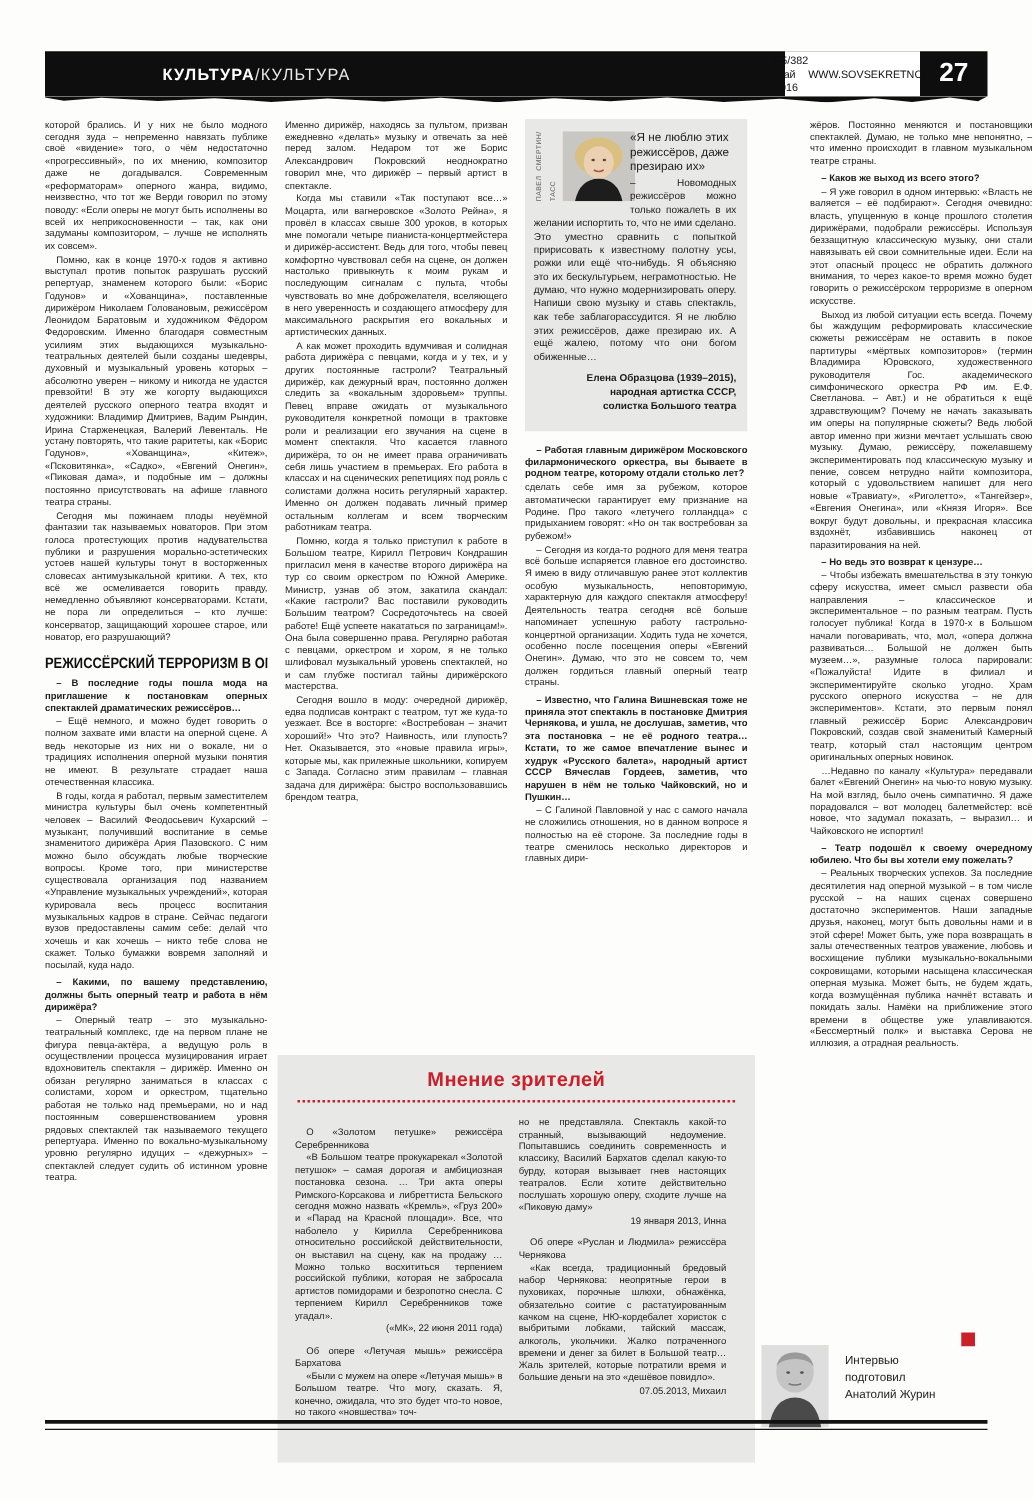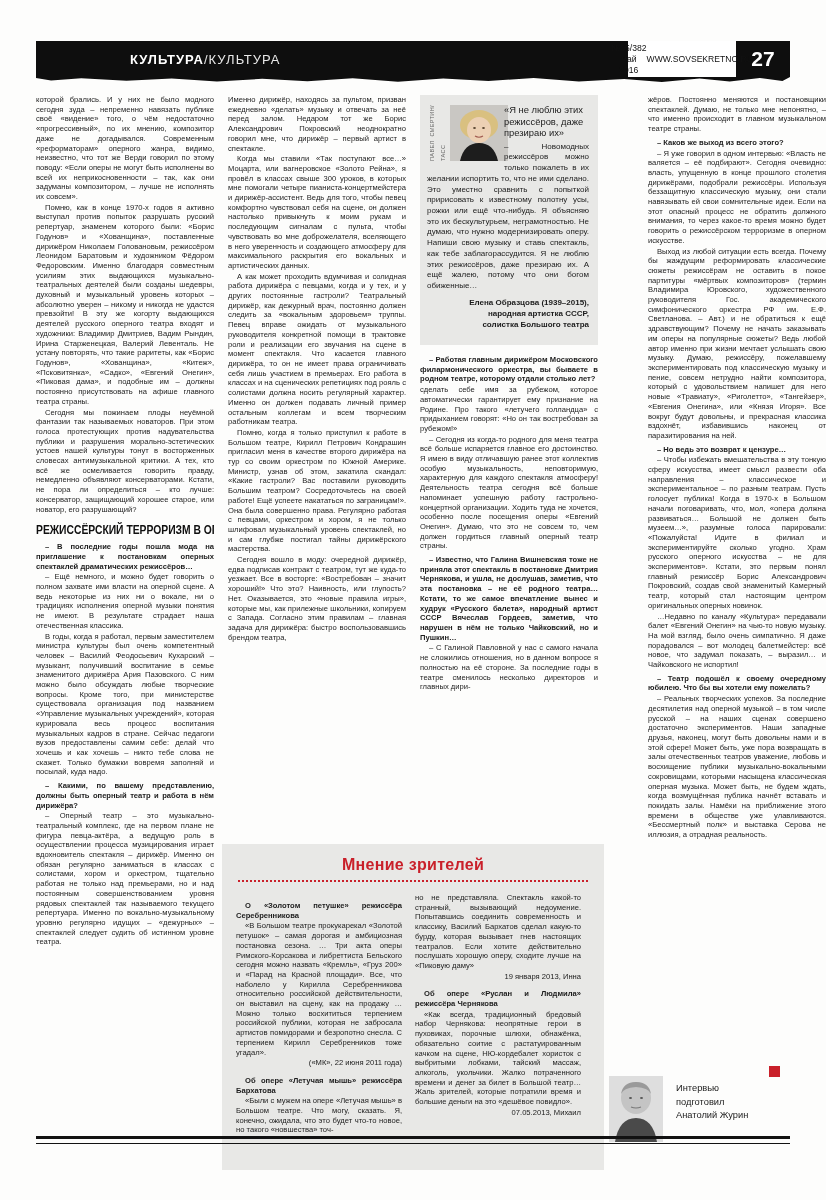--- a/index.html
+++ b/index.html
@@ -20,21 +20,21 @@
   
   .col{position:absolute;top:95px;width:178px;font-size:7.6px;line-height:9.7px;color:#1c1c1c;text-align:justify;overflow:hidden;}
   .col1{left:36px;max-height:1038px;}
   .col2{left:228px;max-height:700px;}
   .col3{left:420px;max-height:700px;}
   .col4{left:648px;max-height:1105px;}
   .para{margin:0 0 1px 0;}
   .s-p{text-indent:9px;}
   .s-pn{text-indent:0;}
   .s-q{font-weight:bold;text-indent:9px;margin-top:4px;}
-  .s-h{font-weight:bold;text-indent:9px;margin-top:6px;}
+  .s-h{font-weight:normal;text-indent:9px;margin-top:6px;}
   .s-sig{text-align:right;margin:1px 0 2px 0;}
   .article-head{margin:10px 0 5px 0;font-size:12px;line-height:13px;font-weight:bold;color:#101010;white-space:nowrap;}
   .cond{display:inline-block;transform:scaleX(0.86);transform-origin:0 50%;}
 
   
   .pullquote{background:#e8e8e6;box-sizing:border-box;height:250px;padding:9px 9px 8px 7px;margin-bottom:10px;font-size:8px;line-height:10.7px;overflow:hidden;}
   .pq-media{float:left;width:70px;margin:1px 7px 3px 0;display:flex;align-items:flex-start;}
   .pq-credit{writing-mode:vertical-rl;transform:rotate(180deg);font-size:5.5px;letter-spacing:0.4px;color:#666;height:56px;margin-right:2px;}
   .pq-lead{font-weight:normal;font-size:9.4px;line-height:11.6px;margin:0 0 3px 0;text-align:left;}
   .pq-body{margin:0;text-align:justify;}

